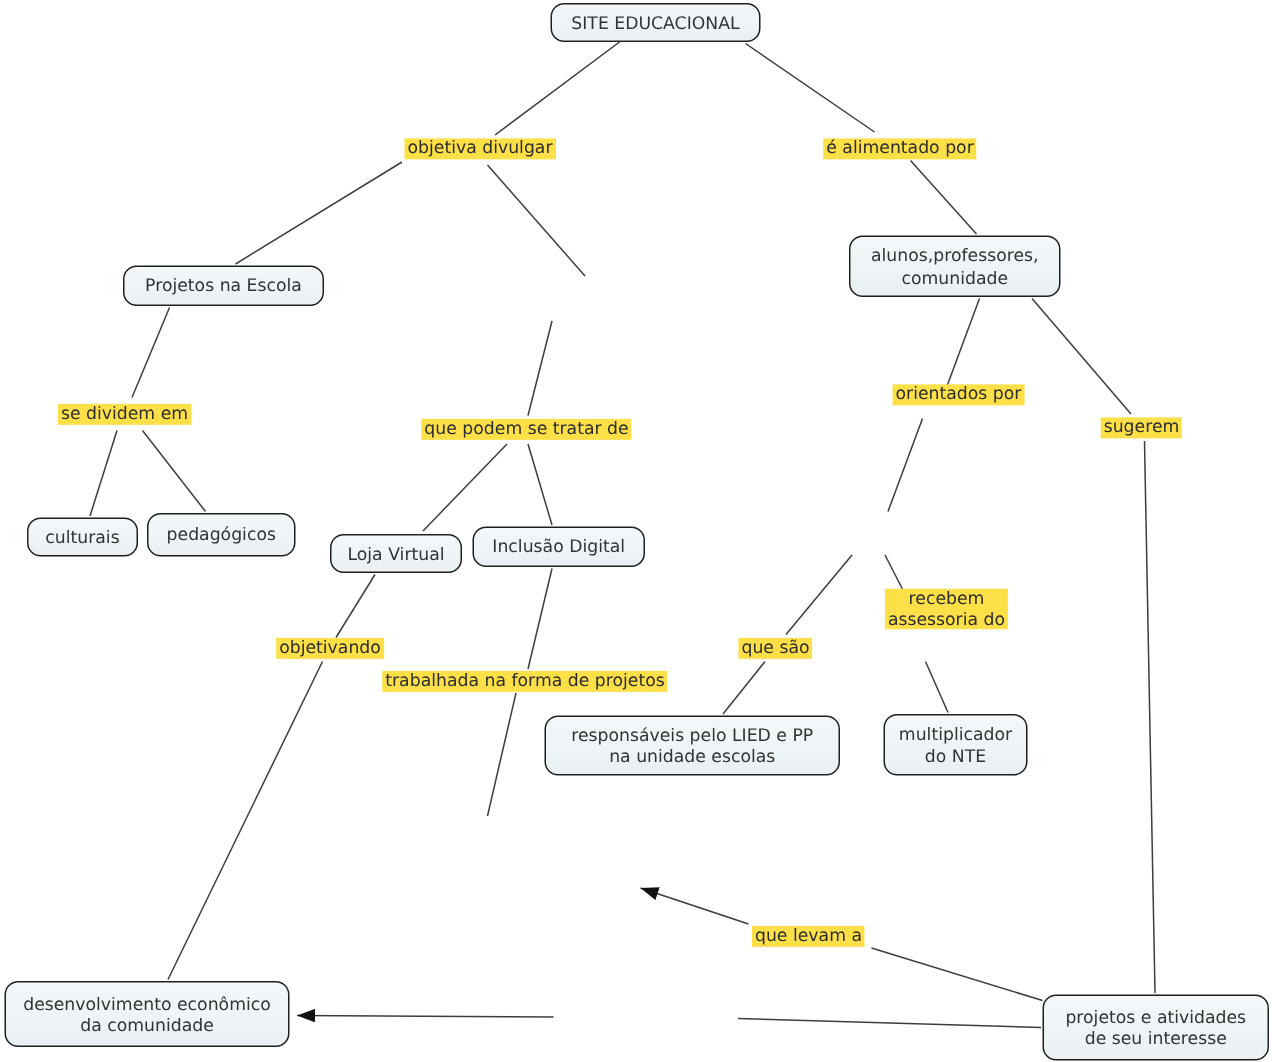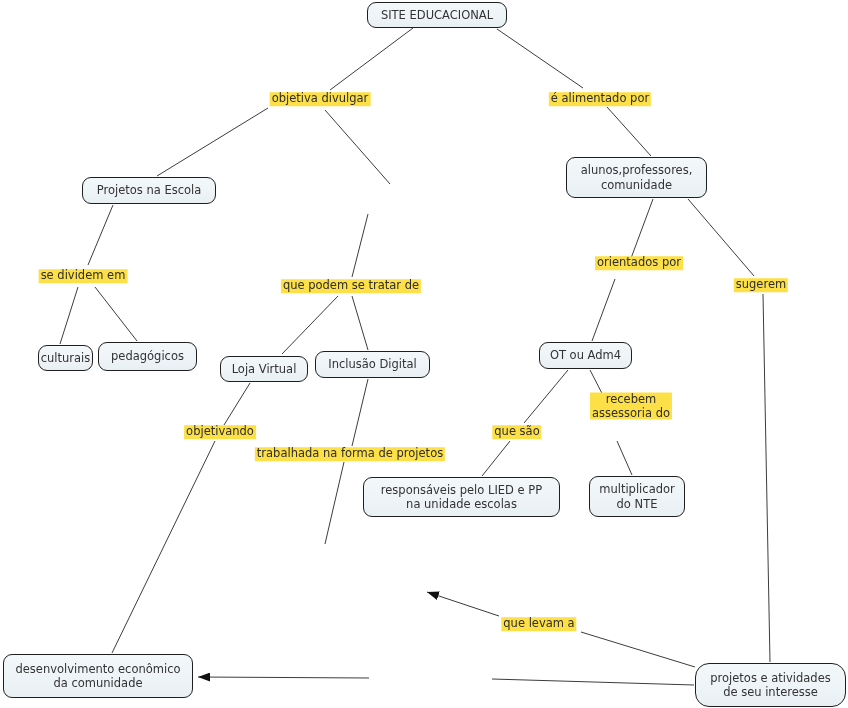--- a/index.html
+++ b/index.html
@@ -82,32 +82,31 @@
       <line x1="499" y1="616" x2="427" y2="592" marker-end="url(#arrowhead)"></line>
       <line x1="694" y1="685" x2="492" y2="679"></line>
       <line x1="369" y1="678" x2="198" y2="677" marker-end="url(#arrowhead)"></line>
     </g>
   </svg>
 
   <div class="node" style="left:367px; top:2px;   width:140px; height:26px;">SITE EDUCACIONAL</div>
   <div class="node" style="left:53px;  top:177px; width:134px; height:27px;margin-left:29px;">Projetos na Escola</div>
   <div class="node" style="left:566px; top:157px; width:141px; height:41px;">alunos,professores,
 comunidade</div>
-  <div class="node" style="left:18px;  top:345px; width:55px;  height:26px;margin-left:20px;">culturais</div>
+  <div class="node" style="left:18px;  top:345px; width:74px;  height:26px;">culturais</div>
   <div class="node" style="left:98px;  top:342px; width:99px;  height:29px;">pedagógicos</div>
   <div class="node" style="left:220px; top:356px; width:88px;  height:26px;">Loja Virtual</div>
   <div class="node" style="left:315px; top:351px; width:115px; height:27px;">Inclusão Digital</div>
-  <div class="node" style="left:539px; top:342px; width:93px;  height:27px;">OT ou Adm4</div>
   <div class="node" style="left:589px; top:476px; width:96px;  height:41px;">multiplicador
 do NTE</div>
   <div class="node" style="left:363px; top:477px; width:197px; height:40px;">responsáveis pelo LIED e PP
 na unidade escolas</div>
   <div class="node" style="left:3px;   top:654px; width:190px; height:44px;">desenvolvimento econômico
 da comunidade</div>
-  <div class="node" style="left:695px; top:663px; width:151px; height:44px;border-radius:14px;">projetos e atividades
+  <div class="node" style="left:695px; top:663px; width:151px; height:44px;">projetos e atividades
 de seu interesse</div>
 
   <div class="lbl" style="left:320px; top:99px;">objetiva divulgar</div>
   <div class="lbl" style="left:600px; top:99px;">é alimentado por</div>
   <div class="lbl" style="left:83px;  top:276px;">se dividem em</div>
   <div class="lbl" style="left:351px; top:286px;">que podem se tratar de</div>
   <div class="lbl" style="left:624px; top:263px;margin-left:15px;">orientados por</div>
   <div class="lbl" style="left:761px; top:285px;">sugerem</div>
   <div class="lbl" style="left:220px; top:432px;">objetivando</div>
   <div class="lbl" style="left:350px; top:454px;">trabalhada na forma de projetos</div>

